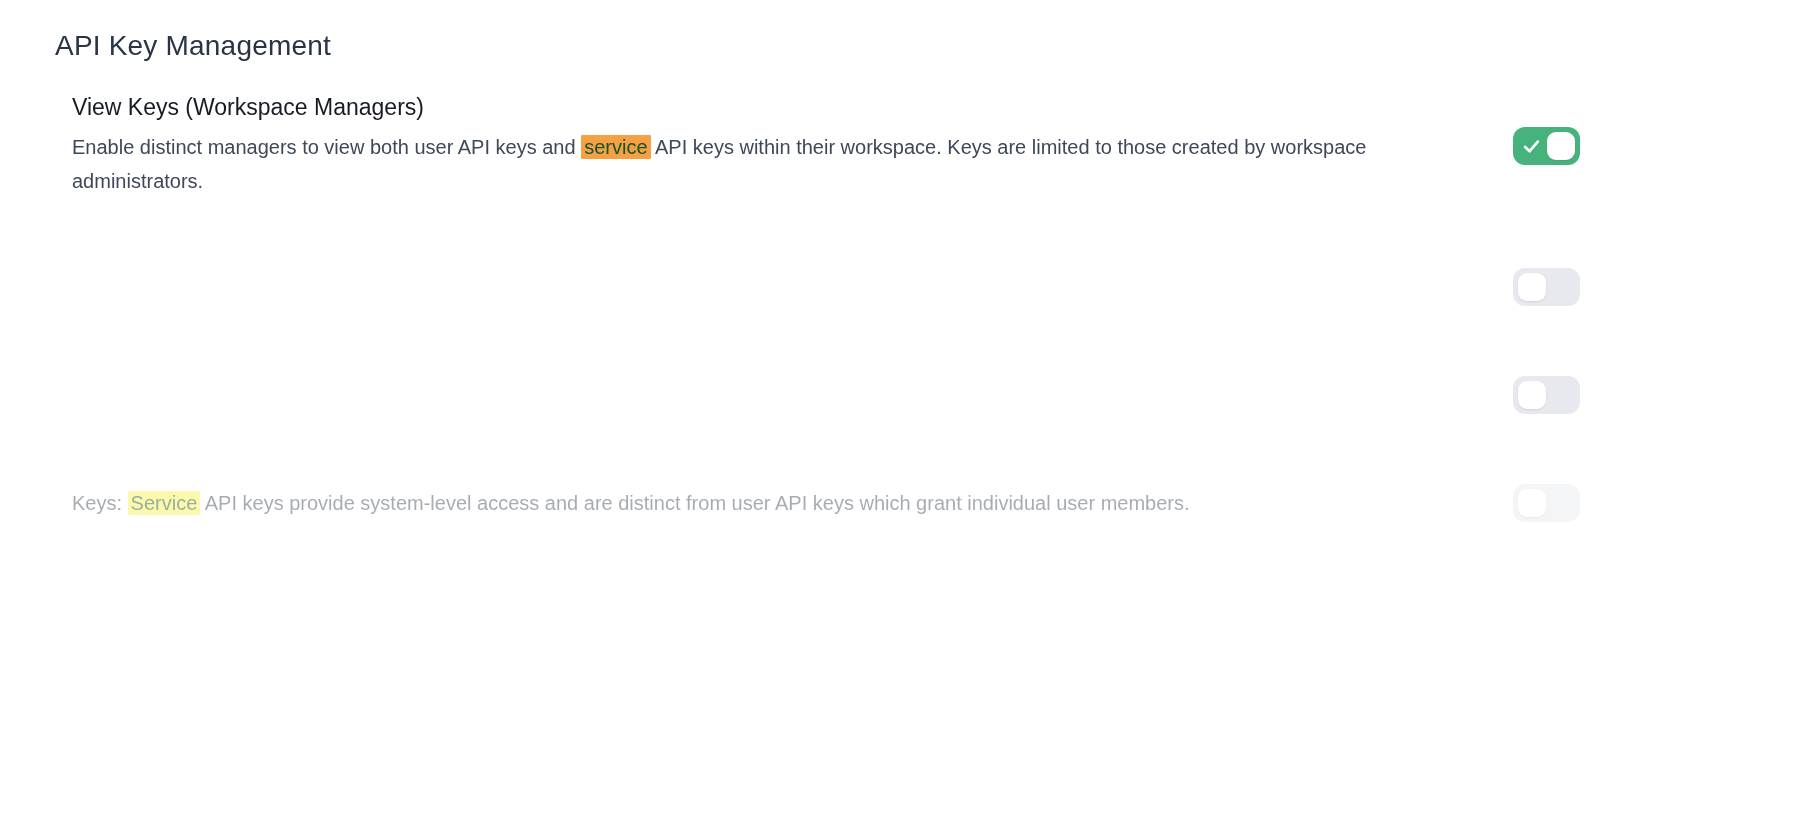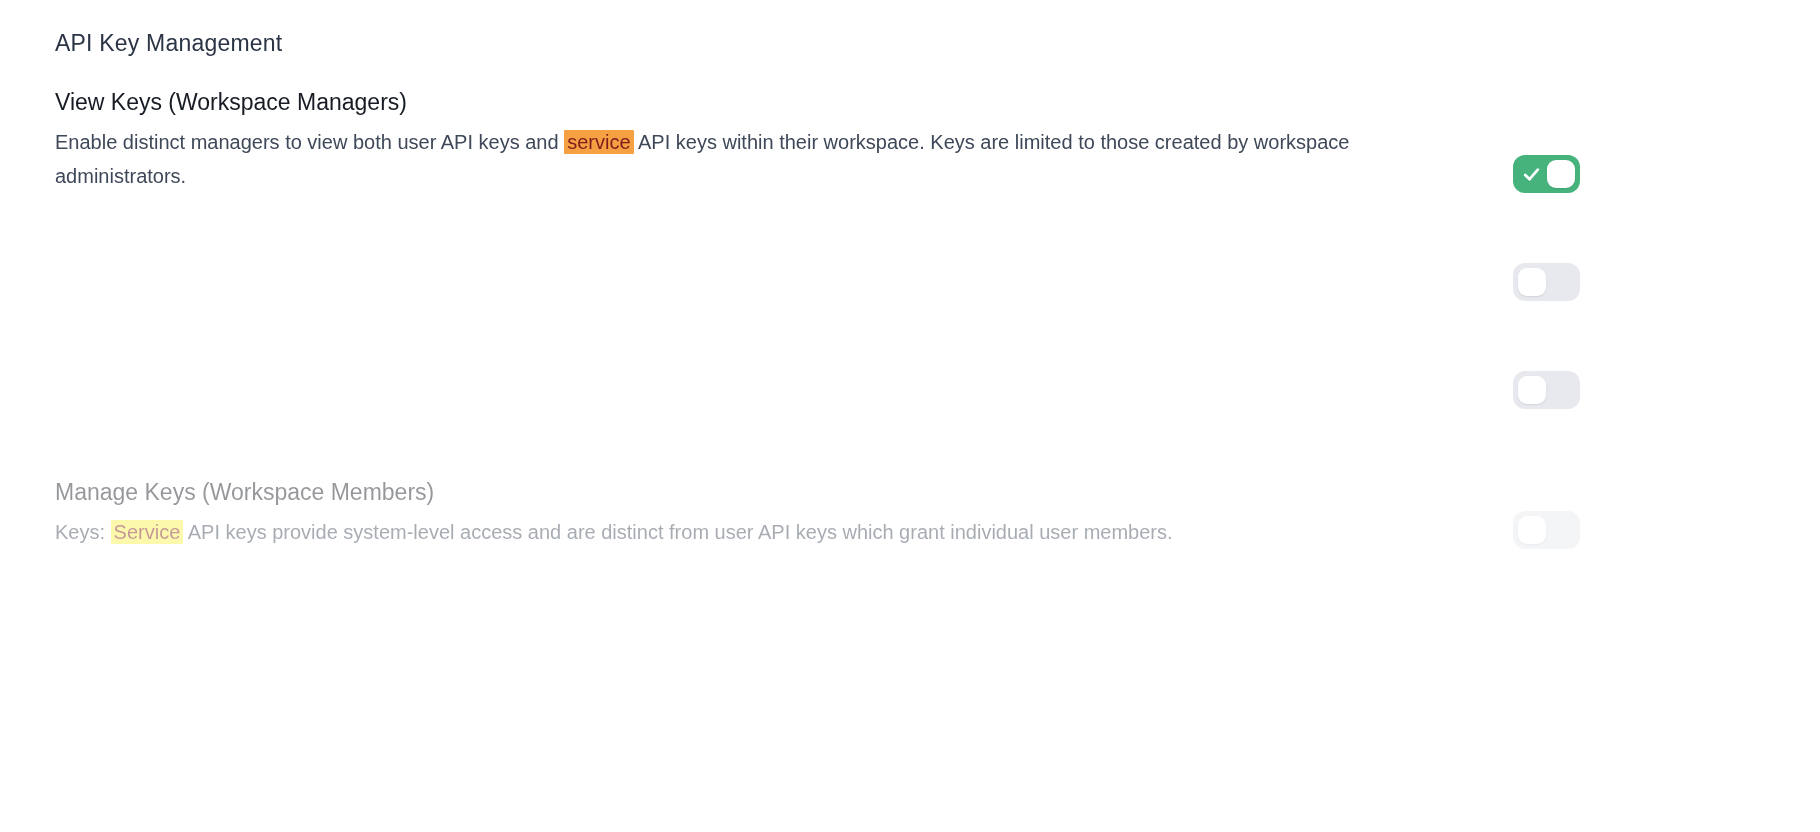--- a/index.html
+++ b/index.html
@@ -14,32 +14,33 @@
     font-family:"Liberation Sans", sans-serif;
     color:#3e4859;
     -webkit-font-smoothing:antialiased;
   }
   .page{
     width:1820px;
     min-height:832px;
     padding:30px 240px 40px 55px;
   }
   .page-title{
-    font-size:23px;
+    font-size:28px;
     font-weight:500;
     color:#2a3444;
     letter-spacing:.2px;
     margin:0 0 32px 0;
   }
   .setting{
     display:flex;
-    align-items:flex-end;
+    align-items:center;
     justify-content:space-between;
     gap:72px;
     margin-bottom:70px;
+    margin-left:17px;
   }
   .setting:last-child{margin-bottom:0;}
   .setting .text{
     flex:0 1 1370px;
     max-width:1370px;
   }
   .setting-title{
     font-size:23px;
     font-weight:500;
     color:#161b24;
@@ -47,21 +48,21 @@
   }
   .setting-desc{
     font-size:20px;
     line-height:34px;
     font-weight:400;
     color:#3e4859;
     margin:0;
   }
   mark{
     padding:1px 3px;
-    color:#7f1d1d;
+    color:#14532d;
     border-radius:1px;
   }
   mark.hl-orange{background:var(--hl-orange);}
   mark.hl-yellow{background:var(--hl-yellow);}
   .setting.disabled{opacity:.45;}
   .setting.disabled .toggle{cursor:default;}
 
   .toggle{
     position:relative;
     width:67px;
@@ -126,21 +127,20 @@
     <div class="text">
     </div>
     <button class="toggle" role="switch" aria-checked="false" data-state="off">
 
       <span class="knob"></span>
     </button>
   </section>
 
   <section class="setting disabled">
     <div class="text">
-      <h2 class="setting-title">Manage Keys (Workspace Members)</h2>
       <p class="setting-desc"><span>Keys: </span><mark class="hl-yellow">Service</mark><span> API keys provide system-level access and are distinct from user API keys which grant individual user members.</span></p>
     </div>
     <button class="toggle" role="switch" aria-checked="false" aria-disabled="true" data-state="off">
 
       <span class="knob"></span>
     </button>
   </section>
 
 </div>
 

